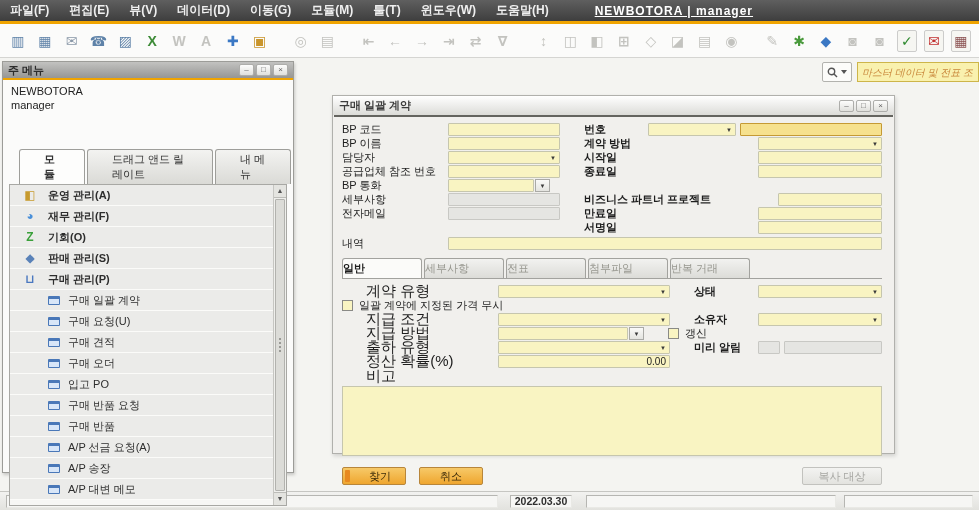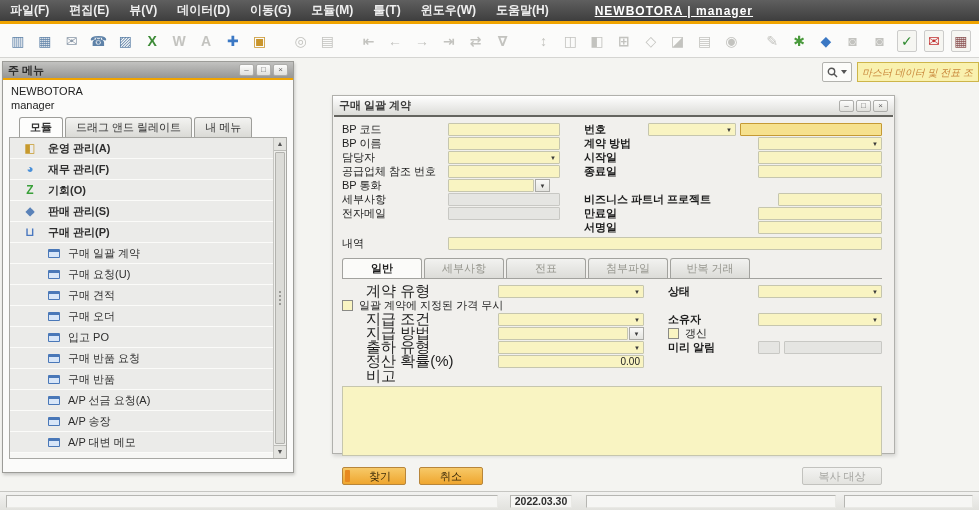--- a/index.html
+++ b/index.html
@@ -46,23 +46,23 @@
 
   
   .panel { position:absolute; left:2px; top:3px; width:292px; height:412px;
     background:#fbfbfa; border:1px solid #9c9c98; box-shadow:1px 2px 3px rgba(0,0,0,.18); }
   .panel-tb { height:18px; background:linear-gradient(#c2c2c0,#969694);
     border-bottom:2px solid #f0a400; display:flex; align-items:center; padding:0 5px; }
   .panel-tb .ptitle { font-size:11px; font-weight:bold; color:#2c2c2c; }
   .panel-user { padding:4px 0 0 8px; }
   .panel-user div { font-size:11px; color:#222; line-height:14px; }
   .pm-tabs { display:flex; margin:5px 0 0 16px; }
-  .pm-tab { padding:2px 10px; font-size:11px; color:#333; border:1px solid #9e9e9a;
+  .pm-tab { padding:2px 24px; font-size:11px; color:#333; border:1px solid #9e9e9a;
     border-bottom:none; border-radius:3px 3px 0 0; margin-right:2px;
-    background:linear-gradient(#f3f3f1,#dadad6); cursor:pointer; }
+    background:linear-gradient(#f3f3f1,#dadad6); cursor:pointer;margin-top:32px; }
   .pm-tab.active { background:#fdfdfc; font-weight:bold; }
   .treewrap { position:relative; margin:0 6px; height:322px; border:1px solid #a8a8a4;
     background:#f7f7f5; overflow:hidden; }
   .tree { position:absolute; left:0; top:0; right:13px; bottom:0; }
   .trow { height:21px; display:flex; align-items:center; background:#ebebe9;
     border-bottom:1px solid #fbfbf9; cursor:pointer; }
   .trow.module { padding-left:12px; gap:10px; font-weight:bold; }
   .trow.sub { padding-left:38px; gap:8px; }
   .tlabel { font-size:11px; color:#2e2e2e; }
   .micon { width:16px; text-align:center; font-size:12px; }
@@ -96,27 +96,27 @@
   .fld { height:13px; background:#f9f4c2; border:1px solid #c6c6ae; border-radius:1px;
     display:flex; align-items:center; justify-content:flex-end; padding:0 3px;
     font-size:10px; color:#222; cursor:text; }
   .dd::after { content:"▼"; font-size:6px; color:#3a3a3a; }
   .gold { background:#f6e18e; border-color:#c59a35; }
   .dis  { background:#e5e5e2; border-color:#c8c8c4; cursor:default; }
   .ddbtn { width:15px; height:13px; margin-left:1px; background:linear-gradient(#fafaf8,#e4e4e0);
     border:1px solid #aaaaa6; display:flex; align-items:center; justify-content:center; cursor:pointer; }
   .ddbtn::after { content:"▼"; font-size:6px; color:#3a3a3a; } .w86{width:86px;} .w88{width:88px;} .w98{width:98px;}
   .w104{width:104px;} .w112{width:112px;} .w124{width:124px;}
-  .w146{width:146px;} .w22{width:22px;} .grow{flex:1;}
+  .w146{width:172px;} .w22{width:22px;} .grow{flex:1;}
   .chk { width:11px; height:11px; background:#f9f4c2; border:1px solid #8a8a86;
     margin-right:6px; cursor:pointer; }
   .chklbl { font-size:11px; color:#1e1e1e; }
 
   .f-tabs { display:flex; margin-top:8px; }
-  .f-tab { width:80px; text-align:center; font-size:11px; padding:2px 0;
+  .f-tab { width:80px; text-align:left; font-size:11px; padding:2px 0;
     border:1px solid #a2a29e; border-bottom:none; border-radius:3px 3px 0 0;
     background:linear-gradient(#f2f2f0,#dcdcd8); color:#97978f; margin-right:2px; cursor:default; }
   .f-tab.active { background:#fbfbf9; color:#1e1e1e; font-weight:bold; cursor:pointer; }
   .f-tabline { height:1px; background:#a2a29e; margin-bottom:6px; }
 
   .remarks { width:100%; height:70px; background:#f9f4c2; border:1px solid #c6c6ae;
     margin-top:2px; resize:none; font-family:inherit; font-size:10px; }
 
   .f-btnrow { display:flex; align-items:center; margin-top:7px; }
   .btn { height:18px; font-size:11px; color:#3a2a08; border:1px solid #b8863a;

